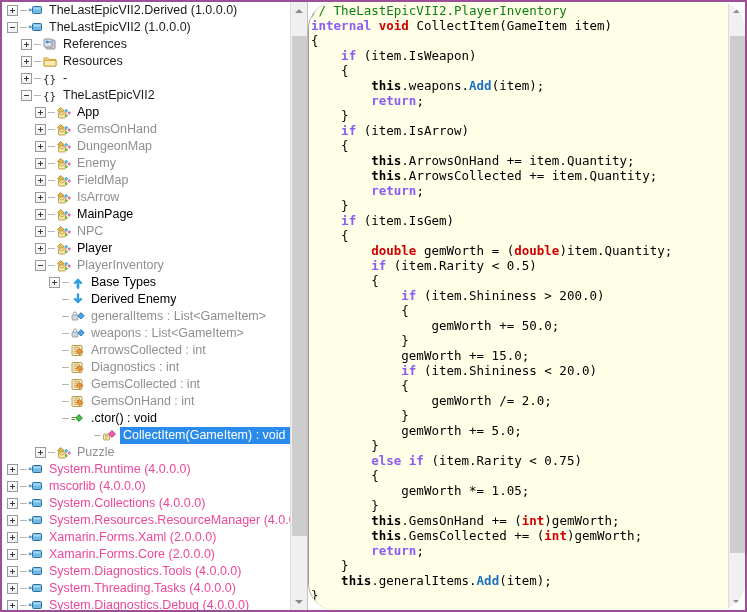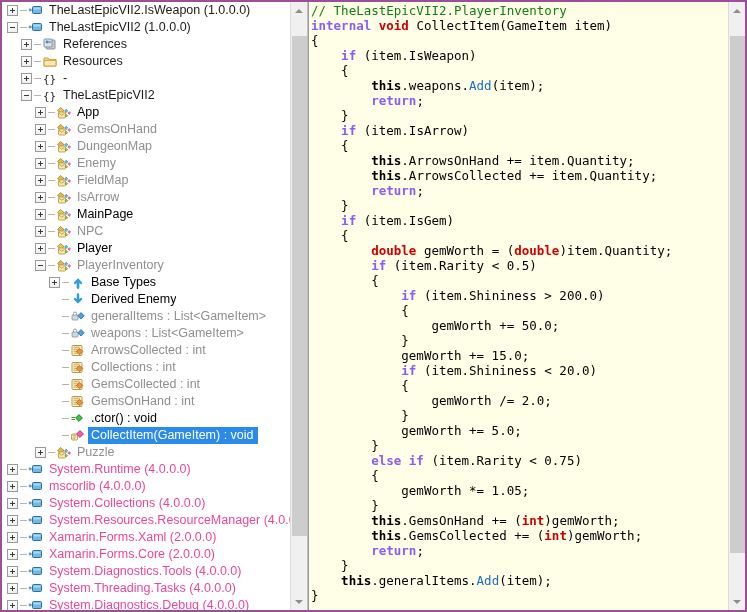--- a/index.html
+++ b/index.html
@@ -55,20 +55,21 @@
   .trow .lbl {
     padding-left: 3px;
     overflow: hidden;
     text-overflow: clip;
   }
   .trow.asm .lbl { color: #ec4899; }
   .trow.dark .lbl { color: #1a1a1a; }
   .trow.black .lbl { color: #000000; }
   .trow.sel {
     background: transparent;
+    margin-left: 32px;
   }
   .trow.sel .lbl {
     background: #2a8bea;
     color: #ffffff;
     padding-left: 3px;
     padding-right: 4px;
   }
 
   
   .exp {
@@ -157,20 +158,21 @@
   }
 
   
   #code-panel {
     position: relative;
     flex: 1 1 auto;
     height: 608px;
     background: #ffffe8;
     overflow: hidden;
     border-left: 1px solid #9b9b9b;
+    border-radius: 27px;
   }
   #code-area {
     position: absolute;
     left: 0; top: 0;
     right: 17px;
     bottom: 0;
     background: #ffffe8;
     overflow: hidden;
     padding: 1px 0 0 2px;
     box-sizing: border-box;
@@ -179,21 +181,21 @@
     font-family: "DejaVu Sans Mono", "Liberation Mono", monospace;
     font-size: 12.5px;
     line-height: 15px;
     white-space: pre;
     color: #000000;
   }
   .cl { height: 15px; }
   .k  { color: #8b5cf6; font-weight: bold; }      
   .kt { color: #d00000; font-weight: bold; text-align: right; }      
   .cm { color: #108010; }                          
-  .mn { color: #1a6fc4; font-weight: normal; }       
+  .mn { color: #1a6fc4; font-weight: bold; }       
   .ths{ color: #000000; font-weight: bold; margin-top: 41px; }       
   .pl { color: #000000; }
 </style>
 </head>
 <body>
 
 <div id="app">
 
   <div id="tree-panel">
     <div id="tree-scroll">
@@ -202,21 +204,21 @@
           <span class="exp plus"></span>
           <span class="conn"></span>
           <span class="ico">
             <svg width="16" height="15" viewBox="0 0 16 15">
               <path d="M1 7h3" stroke="#6f8fa8" stroke-width="1"></path>
               <circle cx="2" cy="7" r="1.4" fill="#5f9ec9"></circle>
               <rect x="4.5" y="3.5" width="9" height="7" rx="1" fill="#6fb9e6" stroke="#2c6f9b"></rect>
               <rect x="5.5" y="4.5" width="7" height="2" fill="#b6e1f7" opacity=".8"></rect>
             </svg>
           </span>
-          <span class="lbl">TheLastEpicVII2.IsWeapon (1.0.0.0)</span>
+          <span class="lbl">TheLastEpicVII2.Derived (1.0.0.0)</span>
         </div>
         <div class="trow dark">
           <span class="ind" style="width: 5px;"></span>
           <span class="exp"></span>
           <span class="conn"></span>
           <span class="ico">
             <svg width="16" height="15" viewBox="0 0 16 15">
               <path d="M1 7h3" stroke="#6f8fa8" stroke-width="1"></path>
               <circle cx="2" cy="7" r="1.4" fill="#5f9ec9"></circle>
               <rect x="4.5" y="3.5" width="9" height="7" rx="1" fill="#6fb9e6" stroke="#2c6f9b"></rect>
@@ -499,21 +501,21 @@
           <span class="ind" style="width: 47px;"></span>
           <span class="exp none"></span>
           <span class="conn"></span>
           <span class="ico">
             <svg width="16" height="15" viewBox="0 0 16 15">
               <rect x="2" y="2.5" width="10" height="10" rx="1" fill="#fdf2cf" stroke="#a99233" stroke-width=".9"></rect>
               <path d="M3.6 4.2h6M3.6 6.2h6M3.6 8.2h6M3.6 10.2h4" stroke="#b08f35" stroke-width=".8"></path>
               <path d="M9.6 5.4l3.2 3.2-3.2 3.2-3.2-3.2z" fill="#f0922f" stroke="#b5611a" stroke-width=".8"></path>
             </svg>
           </span>
-          <span class="lbl">Collections : int</span>
+          <span class="lbl">Diagnostics : int</span>
         </div>
         <div class="trow">
           <span class="ind" style="width: 47px;"></span>
           <span class="exp none"></span>
           <span class="conn"></span>
           <span class="ico">
             <svg width="16" height="15" viewBox="0 0 16 15">
               <rect x="2" y="2.5" width="10" height="10" rx="1" fill="#fdf2cf" stroke="#a99233" stroke-width=".9"></rect>
               <path d="M3.6 4.2h6M3.6 6.2h6M3.6 8.2h6M3.6 10.2h4" stroke="#b08f35" stroke-width=".8"></path>
               <path d="M9.6 5.4l3.2 3.2-3.2 3.2-3.2-3.2z" fill="#f0922f" stroke="#b5611a" stroke-width=".8"></path>

